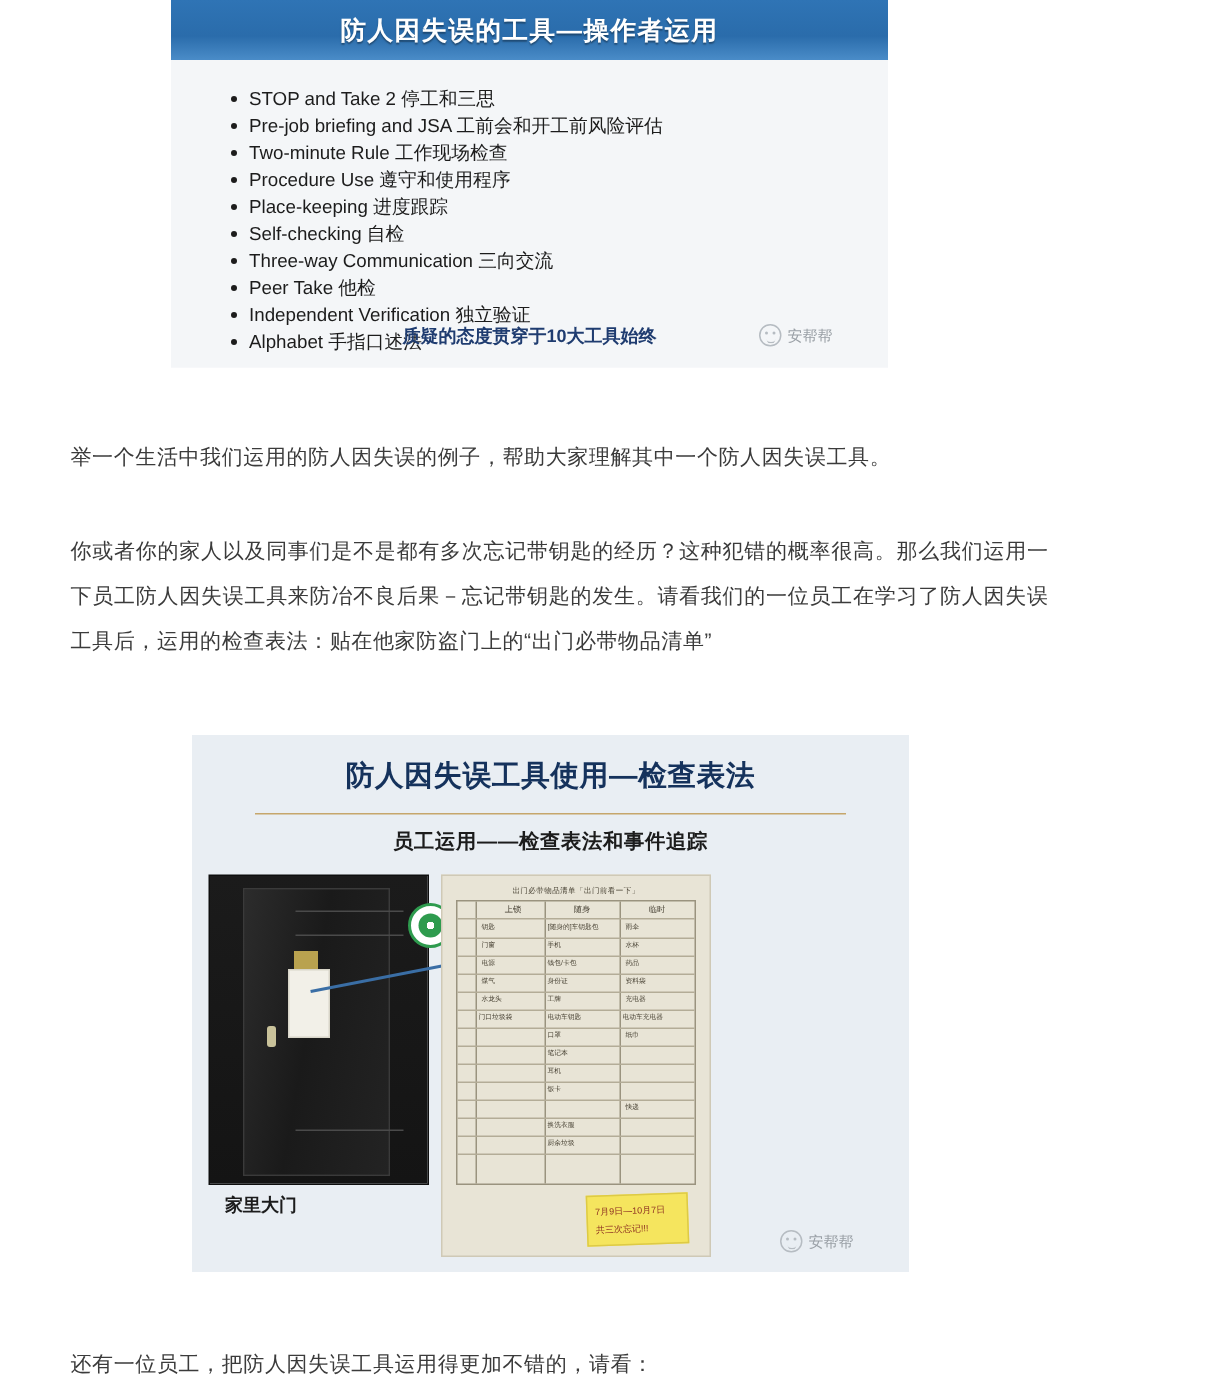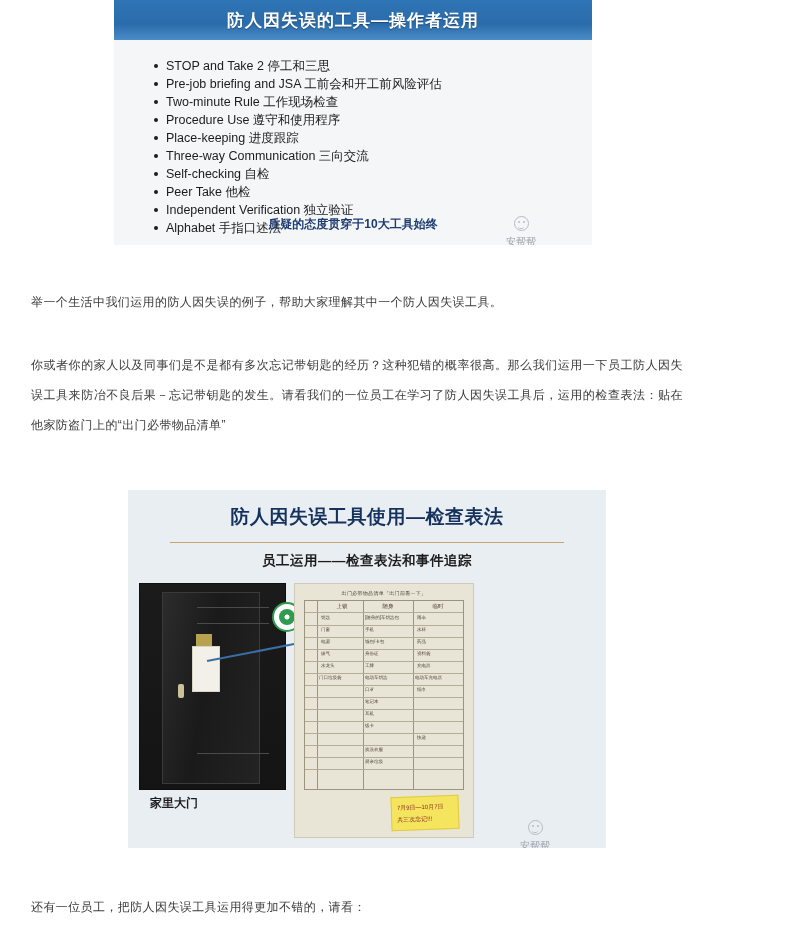--- a/index.html
+++ b/index.html
@@ -92,21 +92,20 @@
   }
 
   
   .watermark {
     position: absolute;
     display: flex;
     align-items: center;
     gap: 4px;
     color: #9aa0a6;
     font-size: 10px;
-    flex-direction: column;
   }
   .wm-circle {
     width: 13px;
     height: 13px;
     border: 1px solid #b6bcc2;
     border-radius: 50%;
     display: inline-block;
     position: relative;
   }
   .wm-circle::before {
@@ -127,23 +126,23 @@
     top: 7.5px;
     width: 6px;
     height: 3px;
     border-bottom: 1px solid #b6bcc2;
     border-radius: 0 0 4px 4px;
   }
 
   
   .para {
     position: absolute;
-    left: 31px;
+    left: 47px;
     width: 652px;
-    font-size: 12px;
+    font-size: 14px;
     line-height: 30px;
     color: #3b3b3b;
     letter-spacing: .4px;
     text-align: justify;
   }
   .para-1 { top: 275px; }
   .para-2 { top: 338px; }
   .para-3 { top: 880px; }
 
   
@@ -363,22 +362,22 @@
     <div class="slide1-header">
       <div class="slide1-header-text">防人因失误的工具—操作者运用</div>
     </div>
     <div class="slide1-body">
       <ul class="bullets">
         <li>STOP and Take 2 停工和三思</li>
         <li>Pre-job briefing and JSA 工前会和开工前风险评估</li>
         <li>Two-minute Rule 工作现场检查</li>
         <li>Procedure Use 遵守和使用程序</li>
         <li>Place-keeping 进度跟踪</li>
+        <li>Self-checking 自检</li>
         <li>Three-way Communication 三向交流</li>
-        <li>Self-checking 自检</li>
         <li>Peer Take 他检</li>
         <li>Independent Verification 独立验证</li>
         <li>Alphabet 手指口述法</li>
       </ul>
       <div class="slide1-footnote">质疑的态度贯穿于10大工具始终</div>
       <div class="watermark" style="left:392px; top:176px;">
         <span class="wm-circle"></span>
         <span>安帮帮</span>
       </div>
     </div>

